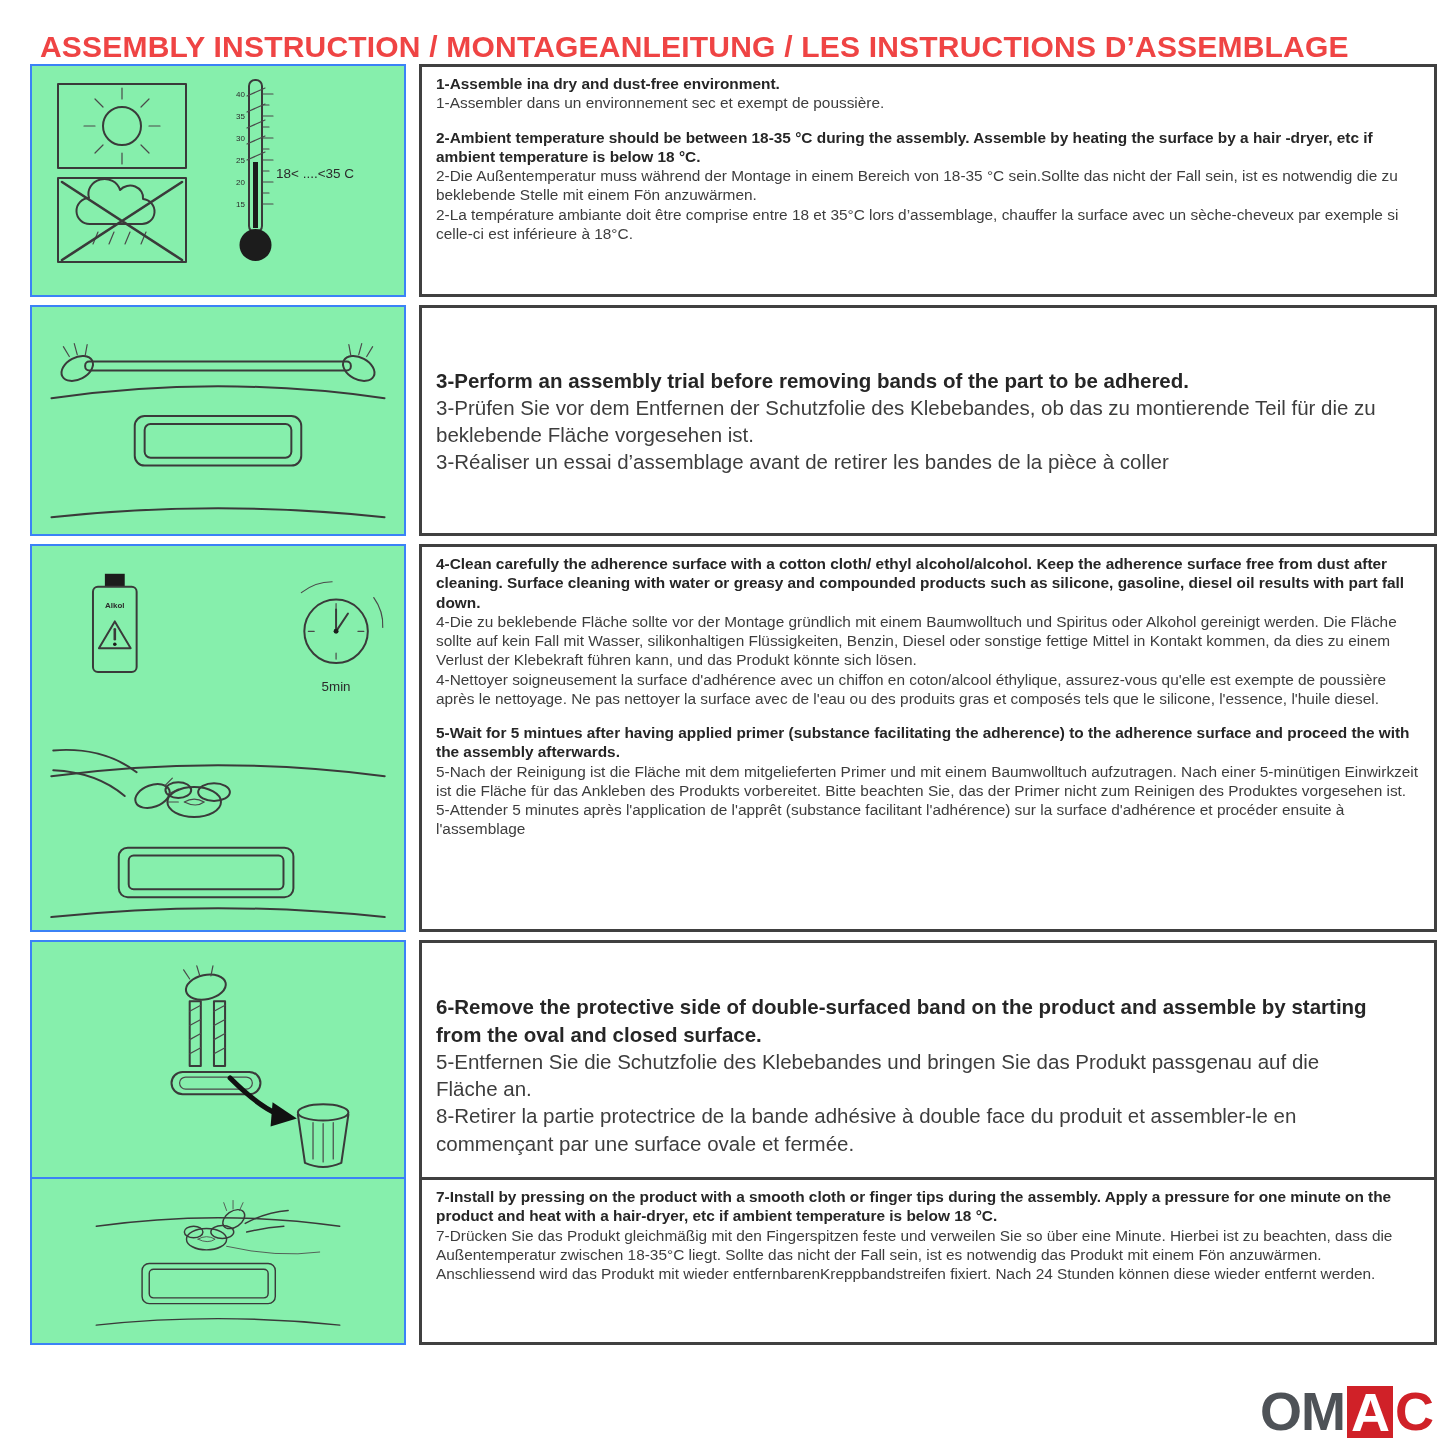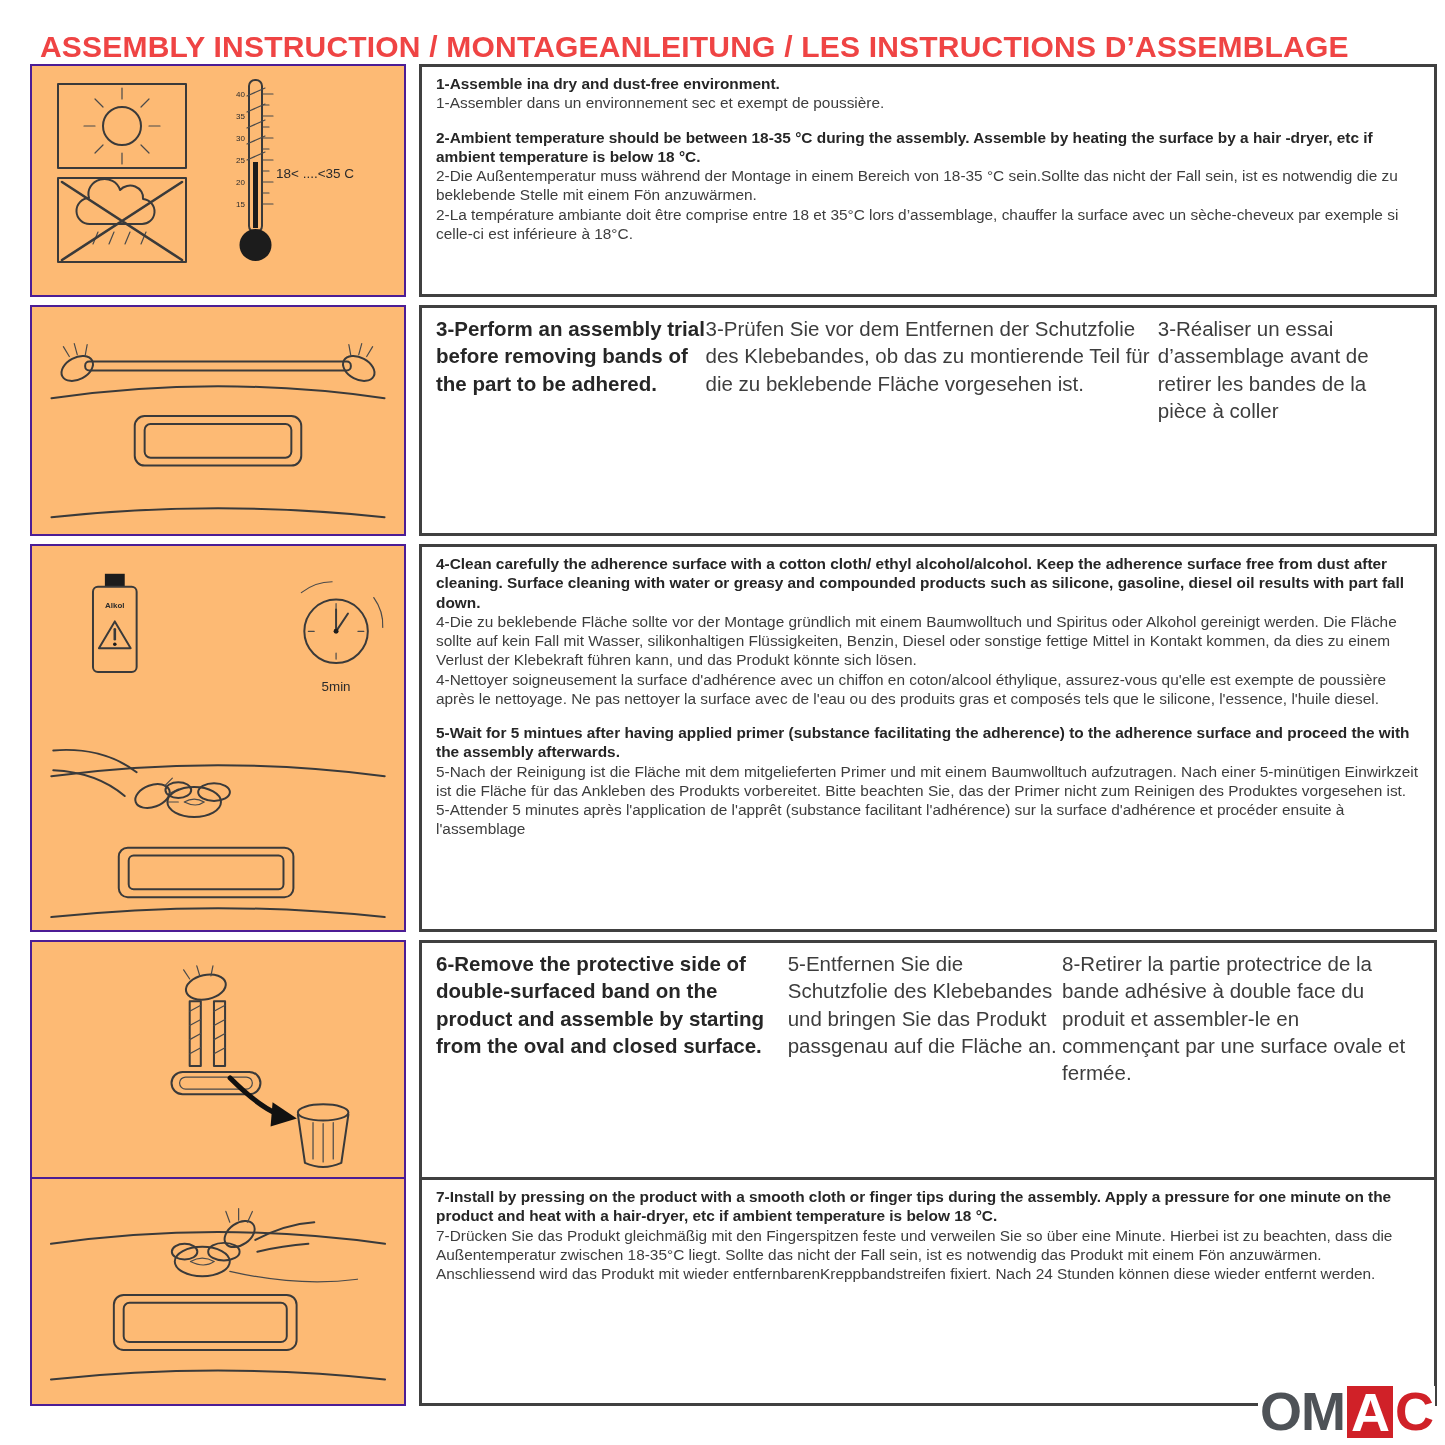--- a/index.html
+++ b/index.html
@@ -9,25 +9,25 @@
   }
   .title{
     position:absolute;left:40px;top:10px;font-size:30px;font-weight:700;
     color:#ef4444;letter-spacing:.2px;white-space:nowrap;
   }
   .row{position:absolute;left:30px;width:1407px;display:flex;gap:13px;}
   .r1{top:64px;height:233px;}
   .r2{top:305px;height:231px;}
   .r3{top:544px;height:388px;}
   .r4{top:940px;height:269px;}
-  .r5{top:1177px;height:229px;}
-  .illus{width:372px;flex:0 0 372px;border:2px solid #4c1d95;background:#fdba74;}
+  .r5{top:1177px;height:168px;}
+  .illus{width:372px;flex:0 0 372px;border:2px solid #3b82f6;background:#86efac;}
   .illus svg{width:100%;height:100%;display:block;}
   .textbox{flex:1;border:3px solid #404040;background:#fff;padding:7px 14px 6px 14px;}
-  .textbox.center{display:flex;flex-direction:row;justify-content:center;}
+  .textbox.center{display:flex;flex-direction:column;justify-content:center;}
   .para{margin:0;font-size:15.4px;line-height:1.25;color:#3d3d3d;max-width:1010px;}
   .para.bold{font-weight:700;color:#262626;}
   .para.gap{margin-top:15px;}
   .big .para{font-size:20.5px;line-height:1.33;max-width:940px;}
   
   .ln{fill:none;stroke:#3a3a3a;stroke-width:2;stroke-linecap:round;stroke-linejoin:round;}
   .lnx{fill:none;stroke:#3a3a3a;stroke-width:2.6;stroke-linecap:round;}
   .lnt{fill:none;stroke:#4a4a4a;stroke-width:1.2;stroke-linecap:round;}
   .dk{fill:#1c1c1c;stroke:none;}
   .svgtxt{font-family:"Liberation Sans","DejaVu Sans",sans-serif;fill:#2b2b2b;}

